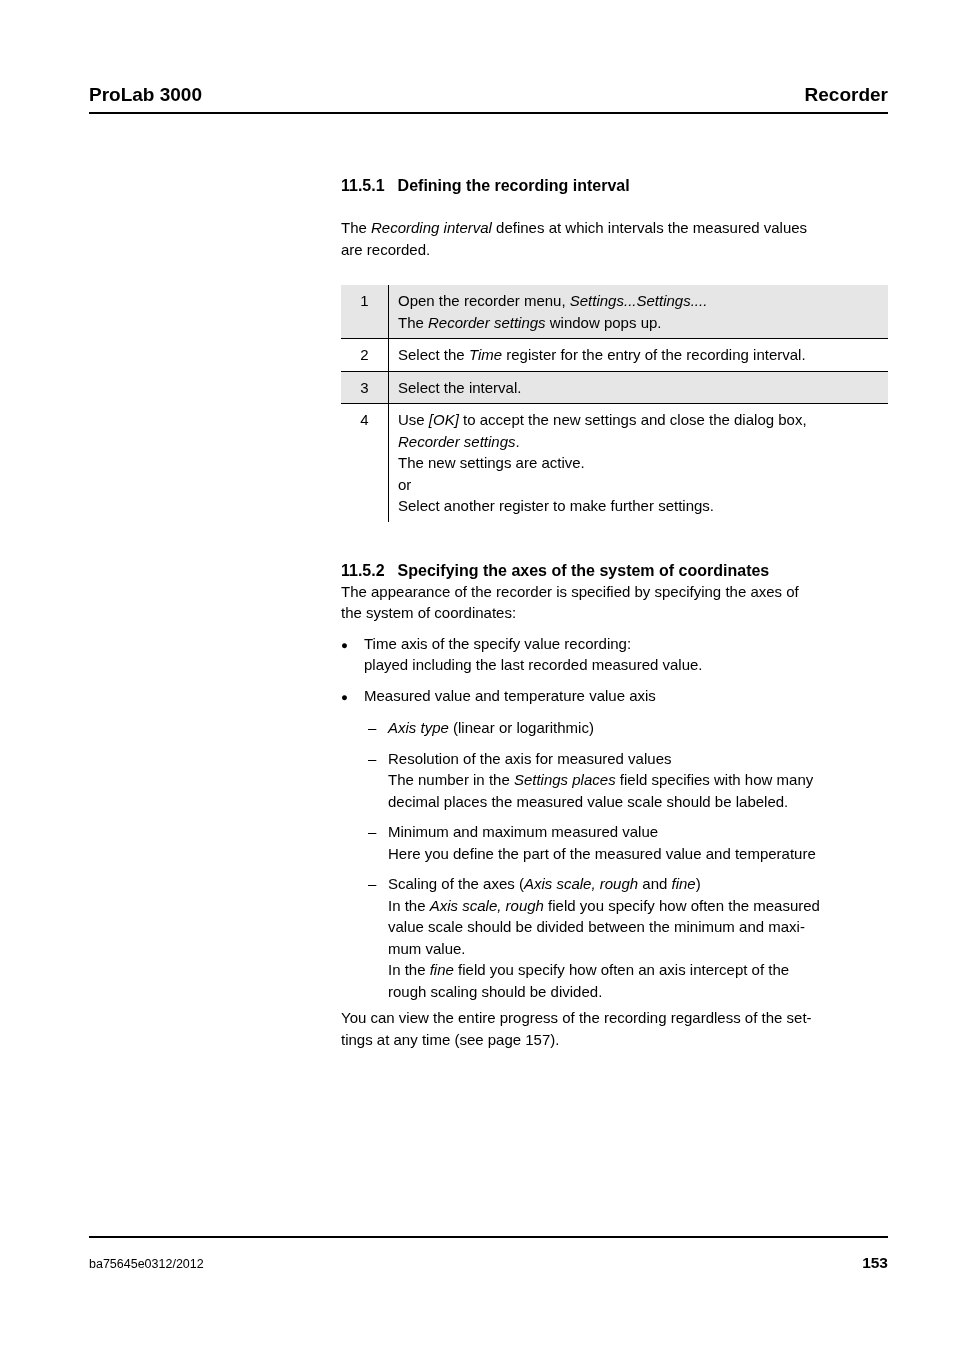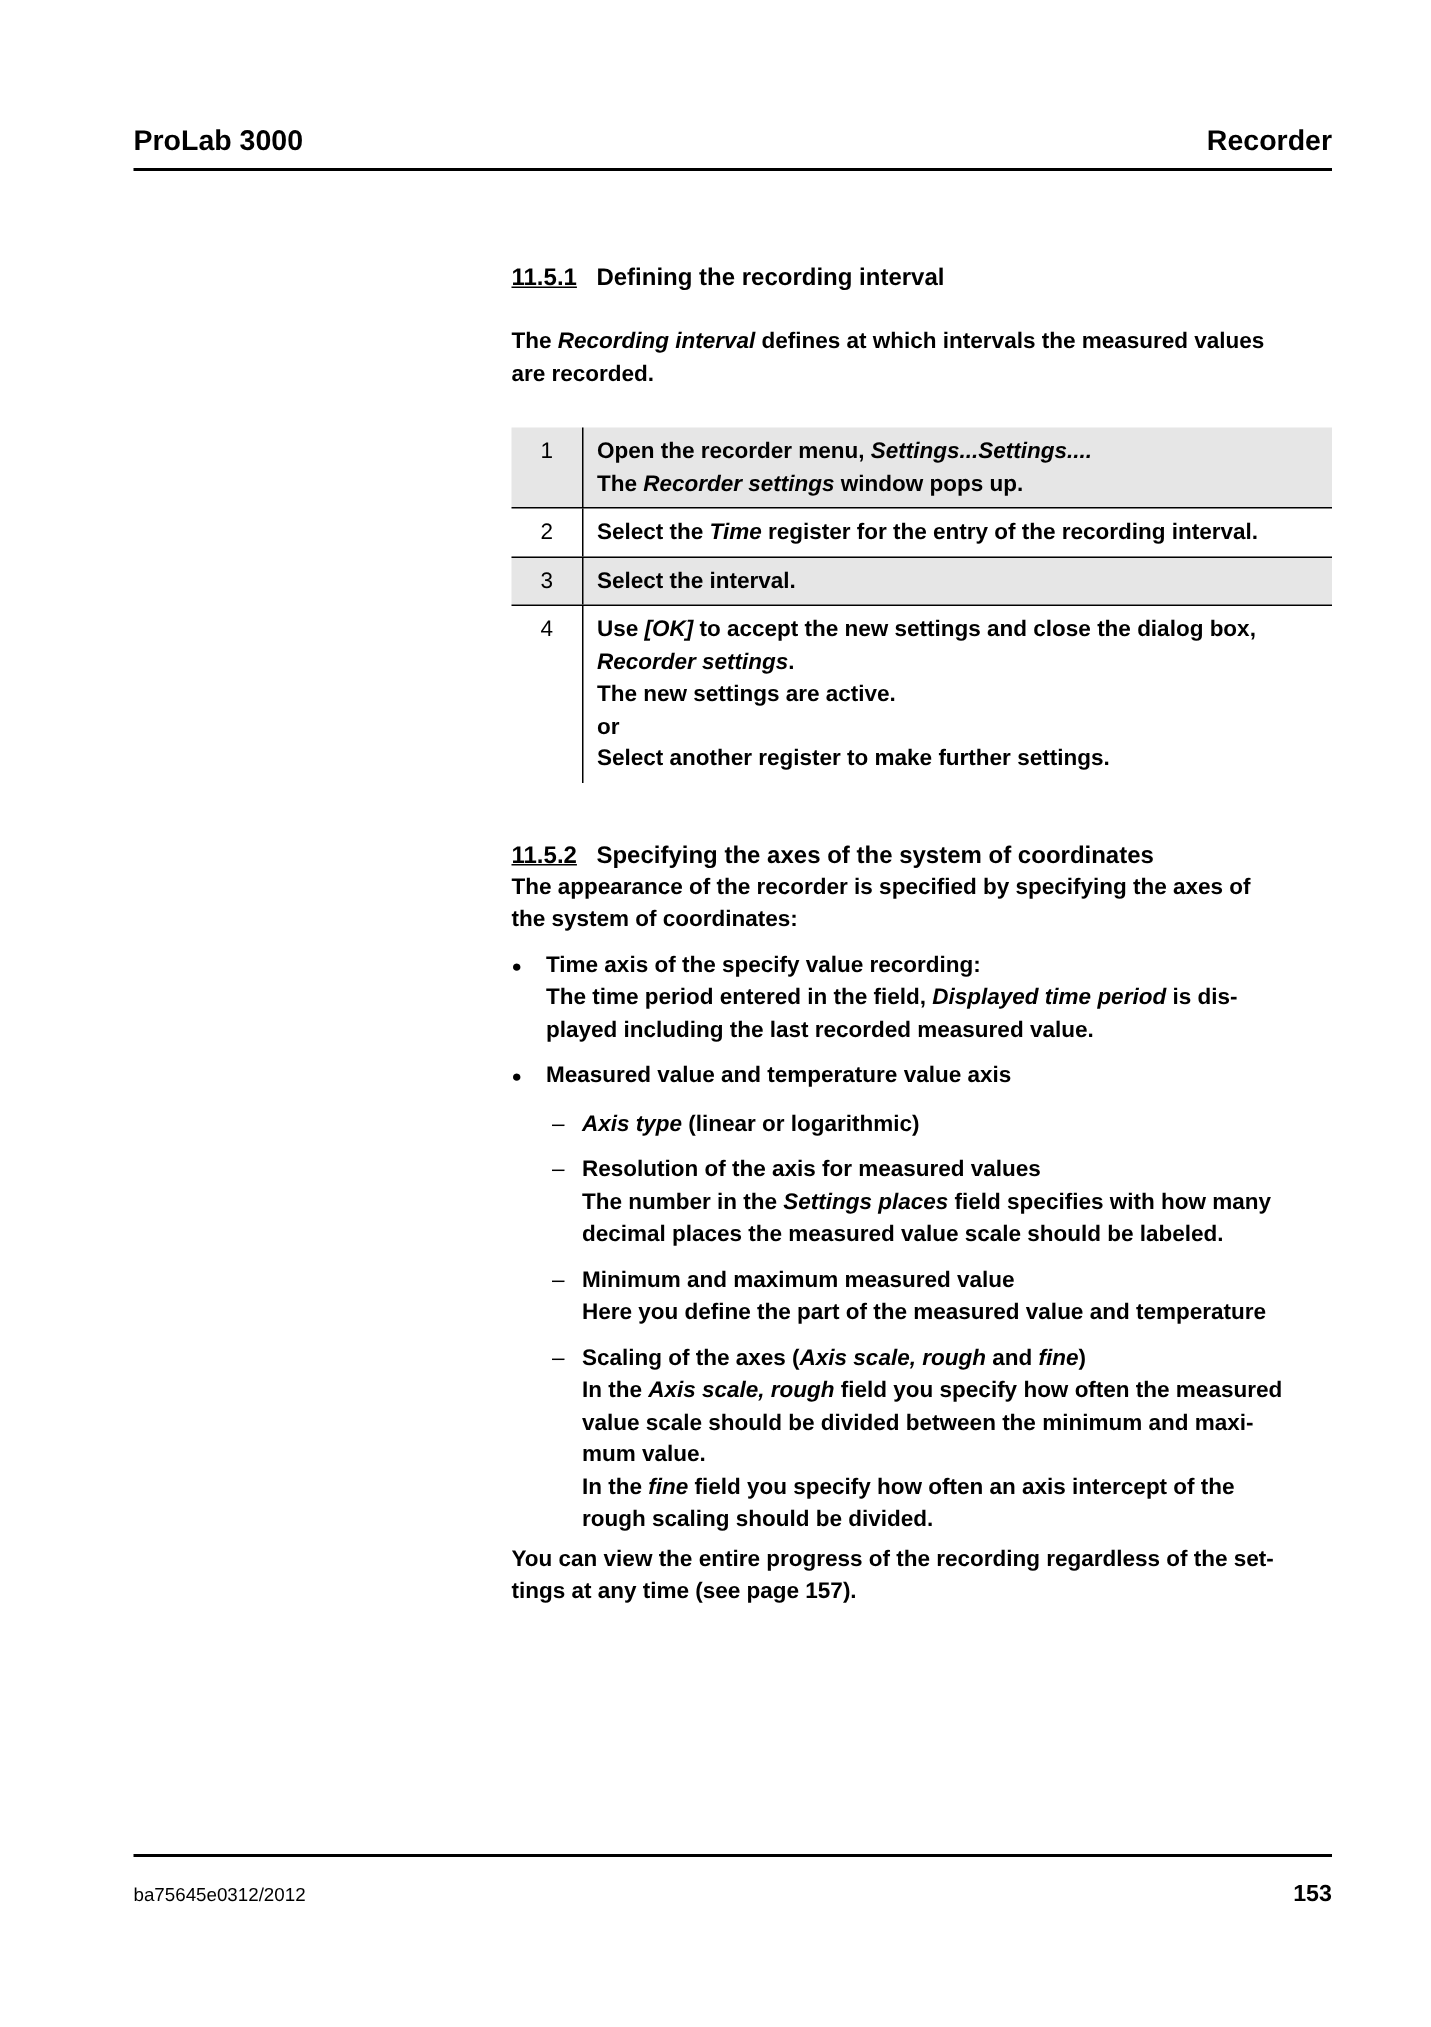--- a/index.html
+++ b/index.html
@@ -20,22 +20,22 @@
     position:absolute; top:112px; left:89px; width:799px;
     border-top:2px solid #000;
   }
 
   
   .main {
     position:absolute; left:341px; top:176px; width:547px;
     font-size:15px; line-height:21.5px;
   }
   h2.sec { font-size:16px; font-weight:bold; line-height:20px; white-space:nowrap; }
-  h2.sec .sec-num { margin-right:13px;text-decoration:underline; }
-  .ln { white-space:nowrap;font-weight:bold; }
+  h2.sec .sec-num { margin-right:13px; }
+  .ln { white-space:nowrap; }
 
   .para-intro1 { margin-top:21px; }
 
   
   .steps { margin-top:25px; width:547px; }
   .step { display:flex; }
   .step + .step { border-top:1px solid #000; }
   .step.shaded { background:#e6e6e6; }
   .step .num {
     flex:0 0 48px; text-align:center; padding:5px 0 5px 0;
@@ -128,21 +128,20 @@
     <div class="ln">The appearance of the recorder is specified by specifying the axes of</div>
     <div class="ln">the system of coordinates:</div>
   </div>
 
   <div>
 
     <div class="li l1">
       <span class="marker"><span class="marker-bullet">●</span></span>
       <div class="li-content">
         <div class="ln">Time axis of the specify value recording:</div>
-        <div class="ln"><span>The time period entered in the field, </span><em>Displayed time period</em><span> is dis-</span></div>
         <div class="ln">played including the last recorded measured value.</div>
       </div>
     </div>
 
     <div class="li l1">
       <span class="marker"><span class="marker-bullet">●</span></span>
       <div class="li-content">
         <div class="ln">Measured value and temperature value axis</div>
       </div>
     </div>

